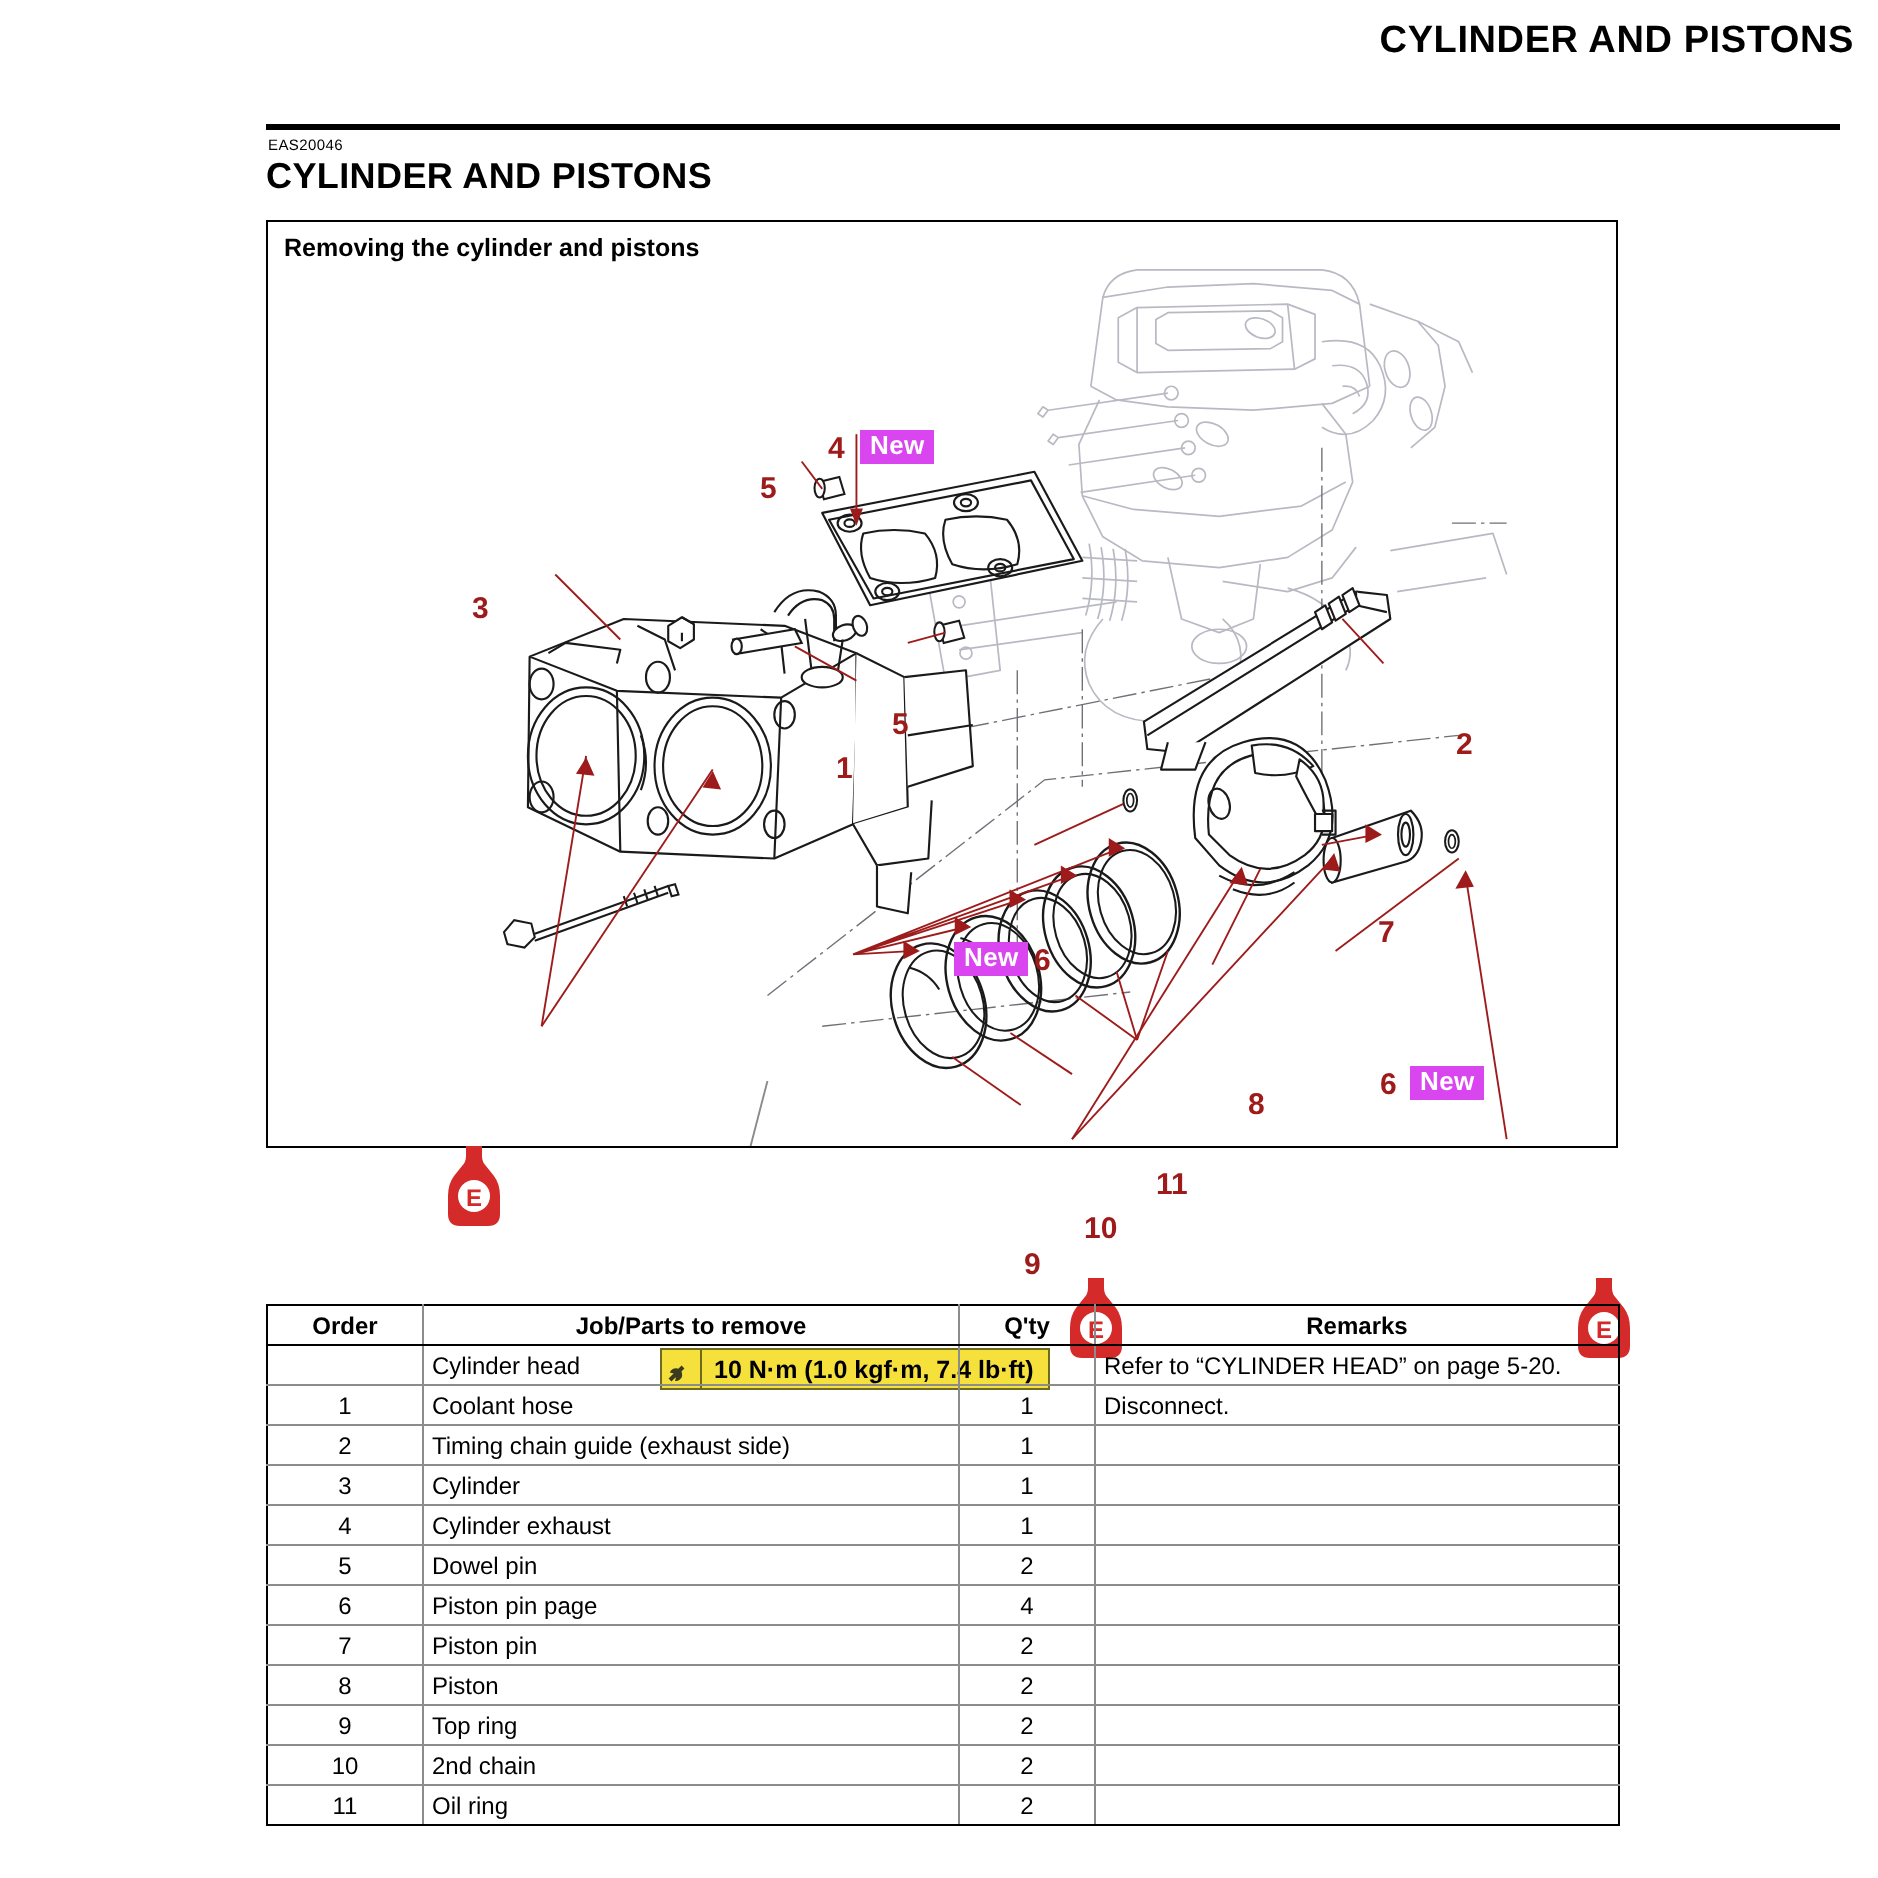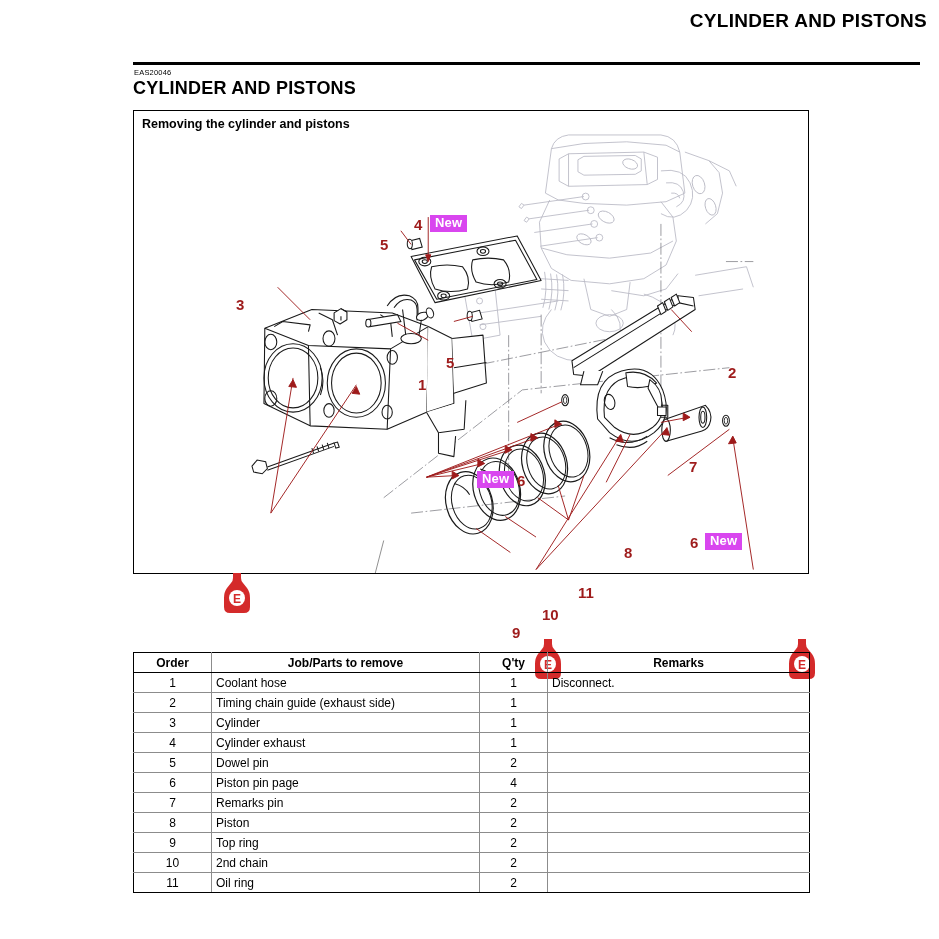--- a/index.html
+++ b/index.html
@@ -470,40 +470,55 @@
     </svg>
   </div>
   <div class="oil-marker" style="left:651px;top:526px">
     <svg viewBox="0 0 34 44">
       <path d="M13 2 h8 v5 q0 3 2 5 l4 5 q3 4 3 10 v9 q0 6 -6 6 h-14 q-6 0 -6 -6 v-9 q0 -6 3 -10 l4 -5 q2 -2 2 -5 z" fill="#d42a2a"></path>
       <circle cx="17" cy="27" r="8" fill="#ffffff"></circle>
       <text x="17" y="32" font-family="Liberation Sans, sans-serif" font-size="12" font-weight="bold" fill="#d42a2a" text-anchor="middle">E</text>
     </svg>
   </div>
 
+  <div id="torque-box">
+    <div id="torque-icon">
+      <svg width="15" height="15" viewBox="0 0 15 15">
+        <path d="M10.5 1.5 a3.2 3.2 0 1 0 2.6 4.2 l-2.4 -0.6 l-0.6 -2.4 z" fill="#3b3b1e" transform="rotate(180 7.5 7.5)"></path>
+        <path d="M2 13 L8.5 6.5" stroke="#3b3b1e" stroke-width="2" fill="none"></path>
+      </svg>
+    </div>
+    <div id="torque-text">10 N·m (1.0 kgf·m, 7.4 lb·ft)</div>
+  </div>
 
 </div>
 
 <table id="parts-table">
   <colgroup>
     <col class="w-order">
       <col class="w-job">
       <col class="w-qty">
       <col class="w-rem">
   </colgroup>
   <thead>
     <tr>
       <th>Order</th>
       <th>Job/Parts to remove</th>
       <th>Q'ty</th>
       <th>Remarks</th>
     </tr>
   </thead>
   <tbody id="parts-table-body">
       <tr>
+        <td class="c-order"></td>
+        <td class="cell-pad">Cylinder head</td>
+        <td class="c-qty"></td>
+        <td class="cell-pad">Refer to “CYLINDER HEAD” on page 5-20.</td>
+      </tr>
+      <tr>
         <td class="c-order">1</td>
         <td class="cell-pad">Coolant hose</td>
         <td class="c-qty">1</td>
         <td class="cell-pad">Disconnect.</td>
       </tr>
       <tr>
         <td class="c-order">2</td>
         <td class="cell-pad">Timing chain guide (exhaust side)</td>
         <td class="c-qty">1</td>
         <td class="cell-pad"></td>
@@ -527,21 +542,21 @@
         <td class="cell-pad"></td>
       </tr>
       <tr>
         <td class="c-order">6</td>
         <td class="cell-pad">Piston pin page</td>
         <td class="c-qty">4</td>
         <td class="cell-pad"></td>
       </tr>
       <tr>
         <td class="c-order">7</td>
-        <td class="cell-pad">Remarks pin</td>
+        <td class="cell-pad">Piston pin</td>
         <td class="c-qty">2</td>
         <td class="cell-pad"></td>
       </tr>
       <tr>
         <td class="c-order">8</td>
         <td class="cell-pad">Piston</td>
         <td class="c-qty">2</td>
         <td class="cell-pad"></td>
       </tr>
       <tr>

